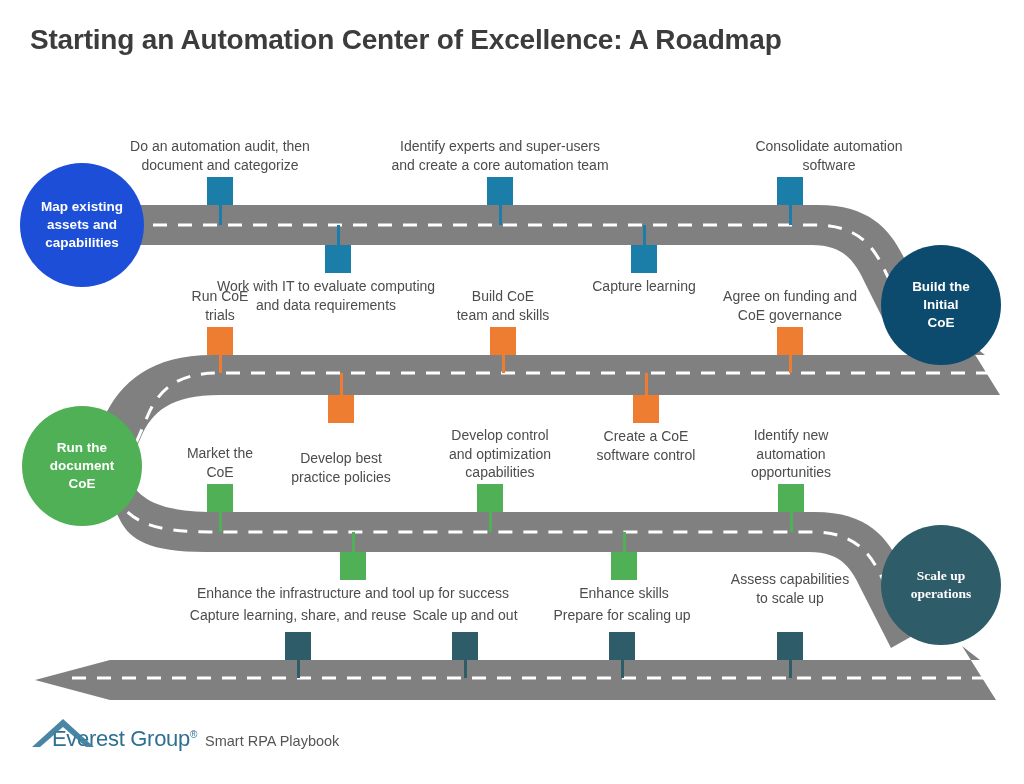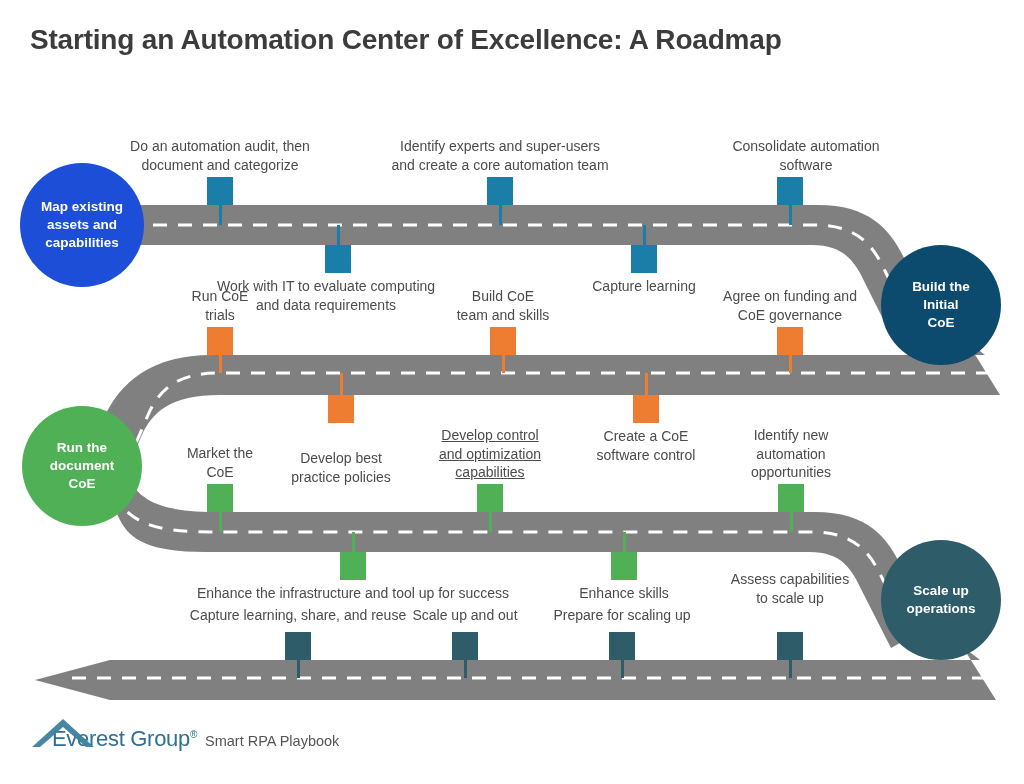--- a/index.html
+++ b/index.html
@@ -158,21 +158,21 @@
 <div class="stage-circle" style="left: 881px; top: 245px; width: 120px; height: 120px; background: #0c4a6e;">
     <span style="white-space: pre-line;">Build the
 Initial
 CoE</span>
   </div>
 <div class="stage-circle" style="left: 22px; top: 406px; width: 120px; height: 120px; background: rgb(80, 176, 85);">
     <span style="white-space: pre-line;">Run the
 document
 CoE</span>
   </div>
-<div class="stage-circle" style="left: 881px; top: 540px; width: 120px; height: 120px; background: rgb(46, 92, 104);">
+<div class="stage-circle" style="left: 881px; top: 525px; width: 120px; height: 120px; background: rgb(46, 92, 104); font-family: Liberation Serif, serif;">
     <span style="white-space: pre-line;">Scale up
 operations</span>
   </div>
 
 <div id="milestone-layer">
     <div class="milestone">
       <div class="m-stem" style="background: rgb(27, 126, 168); left: 218.5px; top: 203px; height: 22px;"></div>
       <div class="m-box" style="background: rgb(27, 126, 168); left: 207px; top: 177px;"></div>
       <div class="m-label" style="width: 300px; left: 70px; top: 137px;">Do an automation audit, then
 document and categorize</div>
@@ -190,21 +190,21 @@
 and create a core automation team</div>
     </div>
     <div class="milestone">
       <div class="m-stem" style="background: rgb(27, 126, 168); left: 642.5px; top: 225px; height: 20px;"></div>
       <div class="m-box" style="background: rgb(27, 126, 168); left: 631px; top: 245px;"></div>
       <div class="m-label" style="width: 260px; left: 514px; top: 277px;">Capture learning</div>
     </div>
     <div class="milestone">
       <div class="m-stem" style="background: rgb(27, 126, 168); left: 788.5px; top: 203px; height: 22px;"></div>
       <div class="m-box" style="background: rgb(27, 126, 168); left: 777px; top: 177px;"></div>
-      <div class="m-label" style="width: 260px; left: 676px; top: 137px; text-align: center;">Consolidate automation
+      <div class="m-label" style="width: 260px; left: 699px; top: 137px; text-align: center;">Consolidate automation
 software</div>
     </div>
     <div class="milestone">
       <div class="m-stem" style="background: rgb(238, 125, 49); left: 218.5px; top: 353px; height: 20px;"></div>
       <div class="m-box" style="background: rgb(238, 125, 49); left: 207px; top: 327px;"></div>
       <div class="m-label" style="width: 260px; left: 90px; top: 287px;">Run CoE
 trials</div>
     </div>
     <div class="milestone">
       <div class="m-stem" style="background: rgb(238, 125, 49); left: 339.5px; top: 373px; height: 22px;"></div>
@@ -237,21 +237,21 @@
 CoE</div>
     </div>
     <div class="milestone">
       <div class="m-stem" style="background: rgb(80, 176, 85); left: 351.5px; top: 532px; height: 20px;"></div>
       <div class="m-box" style="background: rgb(80, 176, 85); left: 340px; top: 552px;"></div>
       <div class="m-label" style="width: 380px; left: 163px; top: 584px;">Enhance the infrastructure and tool up for success</div>
     </div>
     <div class="milestone">
       <div class="m-stem" style="background: rgb(80, 176, 85); left: 488.5px; top: 510px; height: 22px;"></div>
       <div class="m-box" style="background: rgb(80, 176, 85); left: 477px; top: 484px;"></div>
-      <div class="m-label" style="width: 260px; left: 360px; top: 426px; text-decoration: underline;">Develop control
+      <div class="m-label" style="width: 260px; left: 370px; top: 426px;">Develop control
 and optimization
 capabilities</div>
     </div>
     <div class="milestone">
       <div class="m-stem" style="background: rgb(80, 176, 85); left: 622.5px; top: 532px; height: 20px;"></div>
       <div class="m-box" style="background: rgb(80, 176, 85); left: 611px; top: 552px;"></div>
       <div class="m-label" style="width: 260px; left: 494px; top: 584px;">Enhance skills</div>
     </div>
     <div class="milestone">
       <div class="m-stem" style="background: rgb(80, 176, 85); left: 789.5px; top: 510px; height: 22px;"></div>

